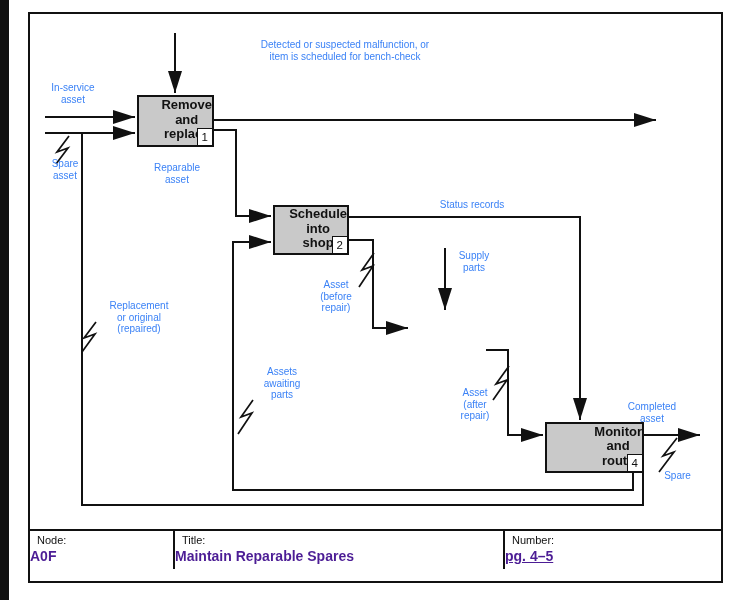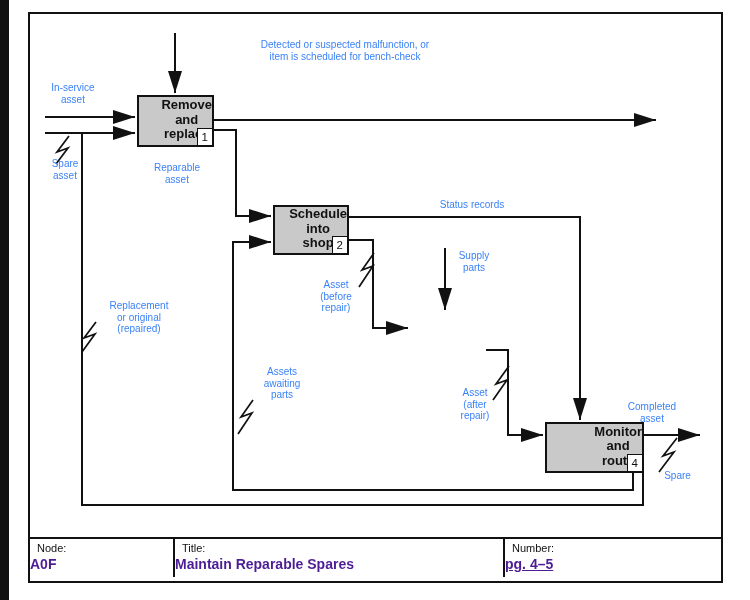--- a/index.html
+++ b/index.html
@@ -30,21 +30,21 @@
     border-left:1px solid #111;border-top:1px solid #111;
     font-size:11.5px;line-height:1;padding:3px 4px 2px 4px;color:#111;
   }
   
   .lbl{
     position:absolute;font-weight:normal;font-size:10px;line-height:1.16;
     text-align:center;white-space:pre-line;color:#3b82f6;
   }
   
   #footer-bar{
-    position:absolute;left:0;right:0;bottom:4px;height:40px;
+    position:absolute;left:0;right:0;bottom:12px;height:40px;
     border-top:2px solid #111;box-sizing:border-box;
   }
   .fdiv{position:absolute;top:0;bottom:0;width:2px;background:#111;}
   .fcell{position:absolute;top:0;bottom:0;}
   .fcell .flabel{position:absolute;left:7px;top:3px;font-size:11px;color:#111;}
   .fcell .fvalue{
     position:absolute;left:0;right:0;top:17px;text-align:left;
     font-size:14px;font-weight:bold;color:#4c1d95;
   }
 </style>

